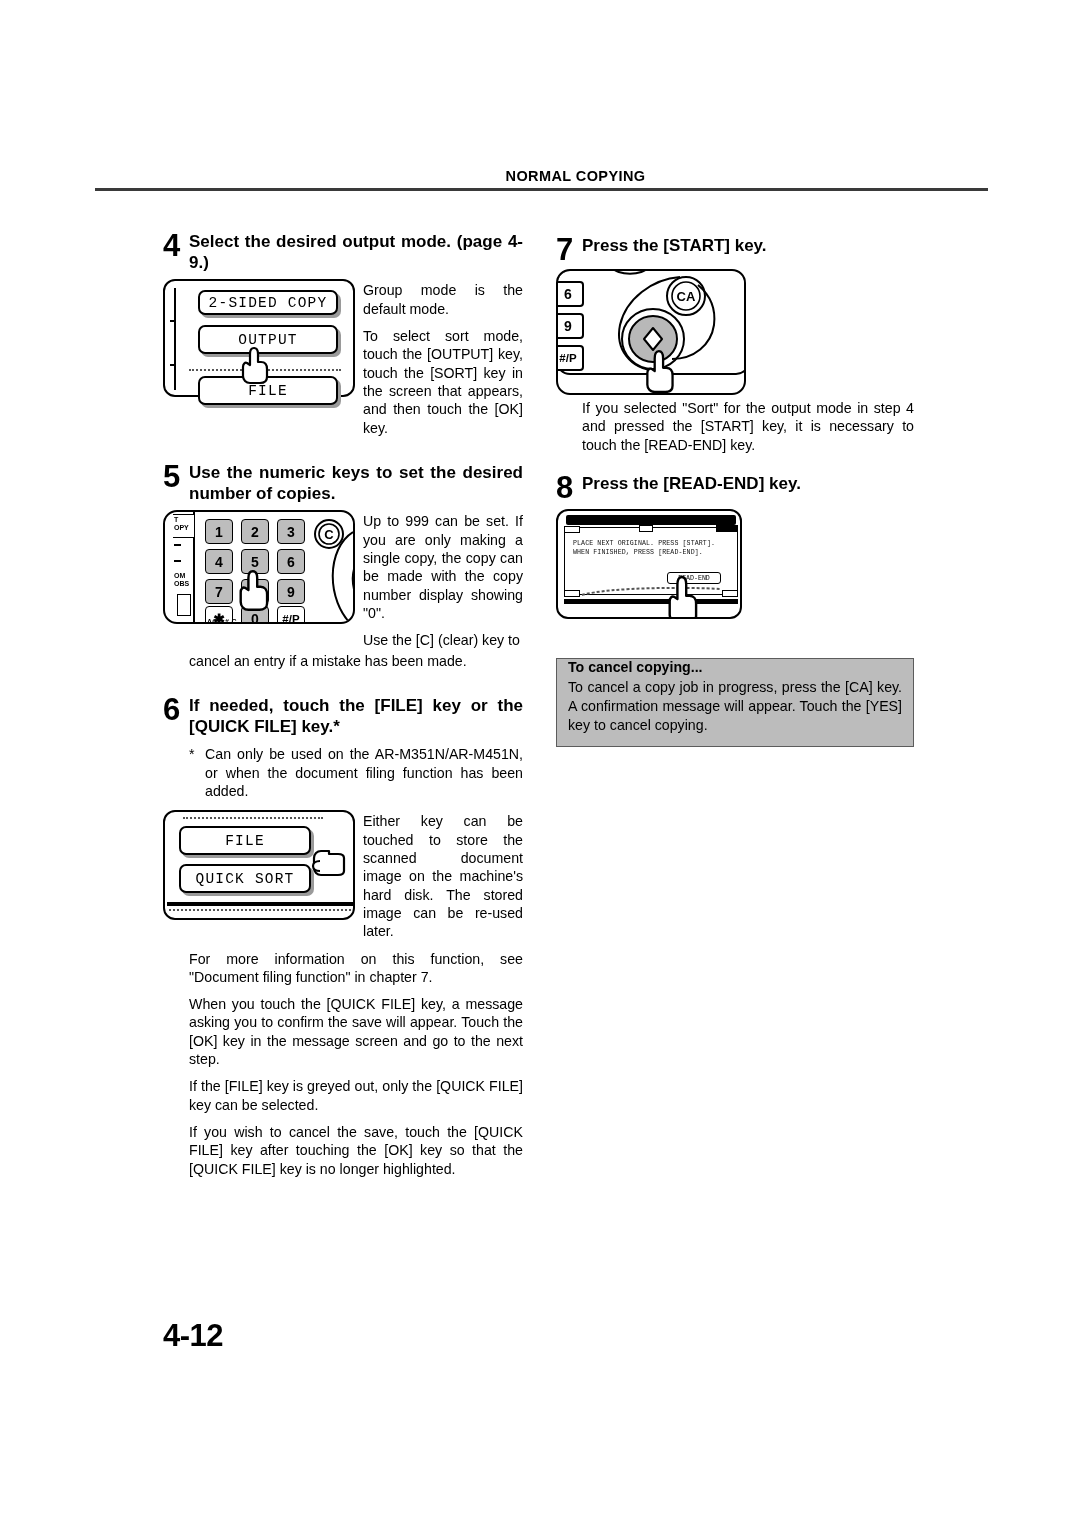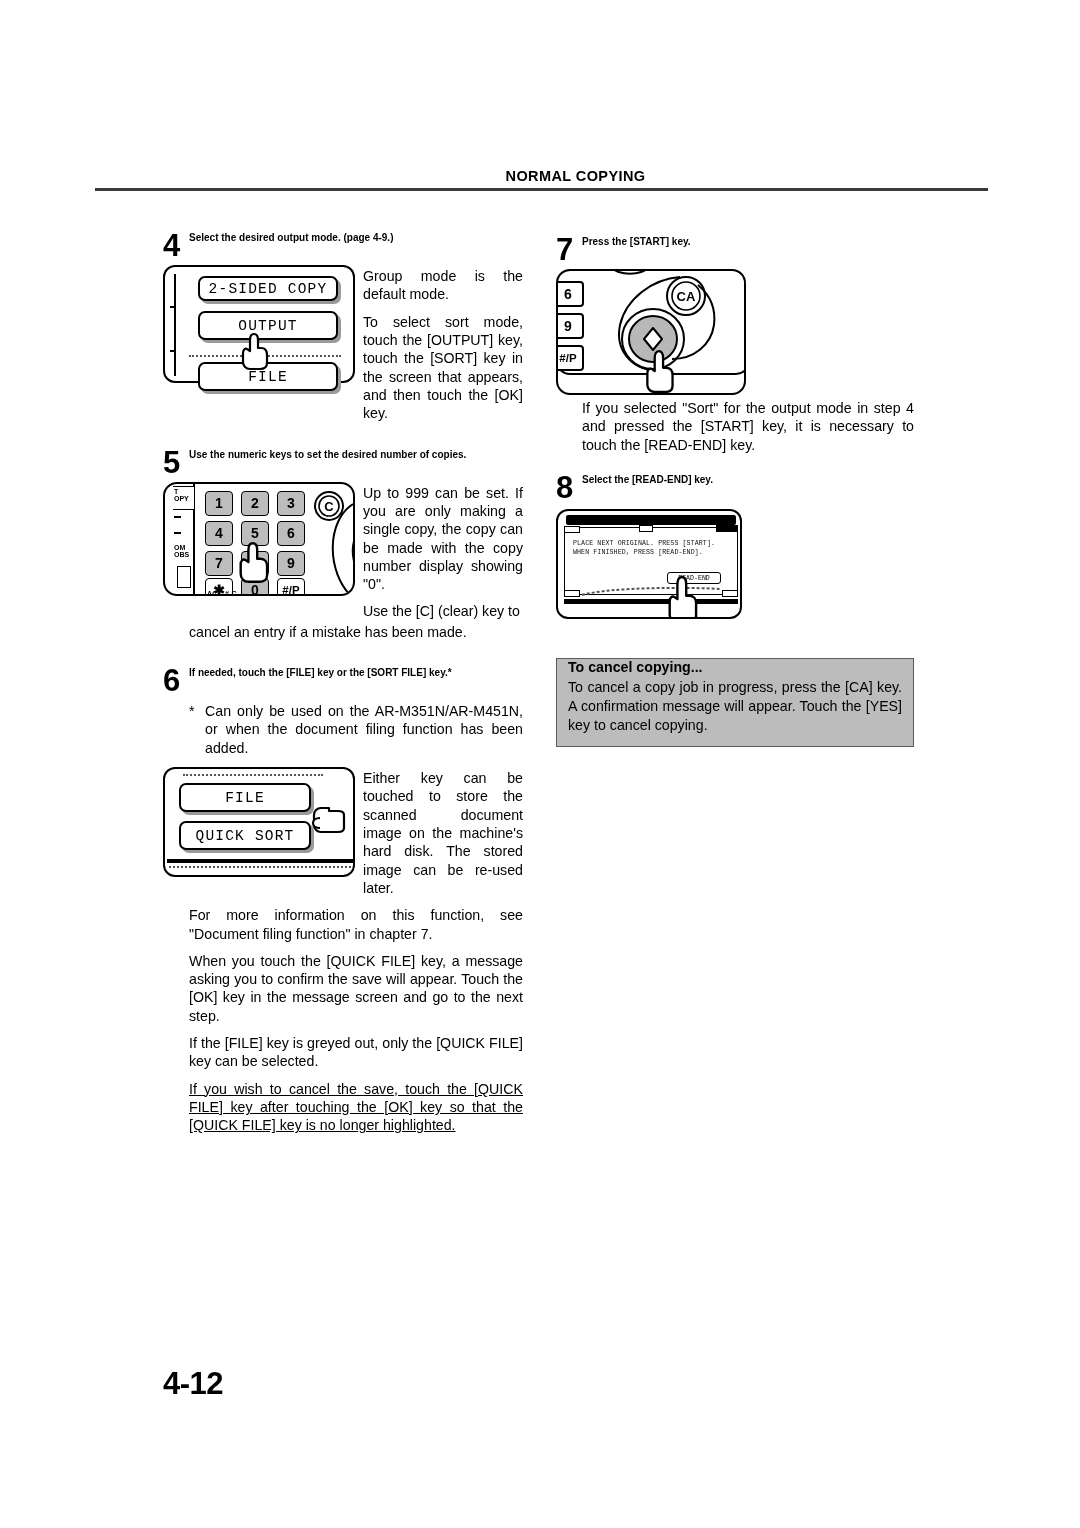--- a/index.html
+++ b/index.html
@@ -53,38 +53,38 @@
   }
   .step-num {
     font-size: 31px;
     font-weight: bold;
     line-height: 0.84;
     width: 26px;
     flex: 0 0 26px;
     margin-top: 1px;
   }
   .step-title {
-    font-size: 10px;
+    font-size: 17px;
     font-weight: bold;
     line-height: 1.22;
     text-align: justify;
     flex: 1;
   }
   .step-title.no-justify { text-align: left; }
 
   
   .body-text {
     font-size: 14.2px;
     line-height: 1.29;
     text-align: justify;
     text-justify: inter-word;
   }
   .body-text.left { text-align: left; }
   .body-text p { margin: 0 0 9px 0; }
-  .body-text p:last-child { margin-bottom: 0; text-decoration: underline; }
+  .body-text p:last-child { margin-bottom: 0; }
 
   .footnote {
     display: flex;
     font-size: 14.2px;
     line-height: 1.29;
     margin: 8px 0 10px 26px;
   }
   .footnote .mark { width: 16px; flex: 0 0 16px; }
   .footnote .txt { flex: 1; text-align: justify; }
 
@@ -258,21 +258,20 @@
   }
 
   
   #page-number {
     position: absolute;
     left: 163px;
     top: 1318px;
     font-size: 31px;
     font-weight: bold;
     letter-spacing: -0.5px;
-    margin-top: 48px;
   }
 </style>
 </head>
 <body>
 
 <div id="page-header">
   <div id="header-title">NORMAL COPYING</div>
   <div id="header-rule"></div>
 </div>
 
@@ -359,21 +358,21 @@
     <div class="fig-side">
       <p>Up to 999 can be set. If you are only making a single copy, the copy can be made with the copy number display showing "0".</p>
       <p>Use the [C] (clear) key to</p>
     </div>
   </div>
 
   <div class="body-text left" style="margin-top:2px;margin-left:26px;">cancel an entry if a mistake has been made.</div>
 
   <div class="step" style="margin-top:26px;">
     <div class="step-num">6</div>
-    <div class="step-title">If needed, touch the [FILE] key or the [SORT FILE] key.*</div>
+    <div class="step-title">If needed, touch the [FILE] key or the [QUICK FILE] key.*</div>
   </div>
 
   <div class="footnote">
     <div class="mark">*</div>
     <div class="txt">Can only be used on the AR-M351N/AR-M451N, or when the document filing function has been added.</div>
   </div>
 
   <div class="fig-row" style="margin-top:6px;">
 
     <div class="panel" style="width:192px;height:110px;flex:0 0 192px;">
@@ -444,21 +443,21 @@
         <path d="M18 3 C21 3 22 6 22 10 L22 19 L25 19 C29 19 31 22 31 26 L31 36 C31 40 28 42 24 42 L14 42 C10 42 7 39 7 35 L7 24 C7 21 9 19 11 20 L14 22 L14 10 C14 6 15 3 18 3 Z" fill="#ffffff" stroke="#000000" stroke-width="2.2" stroke-linejoin="round"></path>
       </svg>
     </div>
 
   </div>
 
   <div class="body-text" style="margin-top:4px;margin-left:26px;width:332px;">If you selected "Sort" for the output mode in step 4 and pressed the [START] key, it is necessary to touch the [READ-END] key.</div>
 
   <div class="step" style="margin-top:20px;">
     <div class="step-num">8</div>
-    <div class="step-title no-justify">Select the [READ-END] key.</div>
+    <div class="step-title no-justify">Press the [READ-END] key.</div>
   </div>
 
   <div class="machine" style="width:186px;height:110px;margin-top:8px;">
 
     <div style="position:absolute;left:8px;top:4px;width:170px;height:10px;background:#000;border-radius:2px;"></div>
 
     <div style="position:absolute;left:6px;top:16px;width:174px;height:68px;border:1.6px solid #000;box-sizing:border-box;background:#fff;">
       <div style="position:absolute;left:-1px;top:-2px;width:16px;height:7px;border:1.4px solid #000;background:#fff;box-sizing:border-box;"></div>
       <div style="position:absolute;left:74px;top:-3px;width:14px;height:7px;border:1.4px solid #000;background:#fff;box-sizing:border-box;"></div>
       <div style="position:absolute;right:-1px;top:-3px;width:22px;height:7px;background:#000;"></div>

